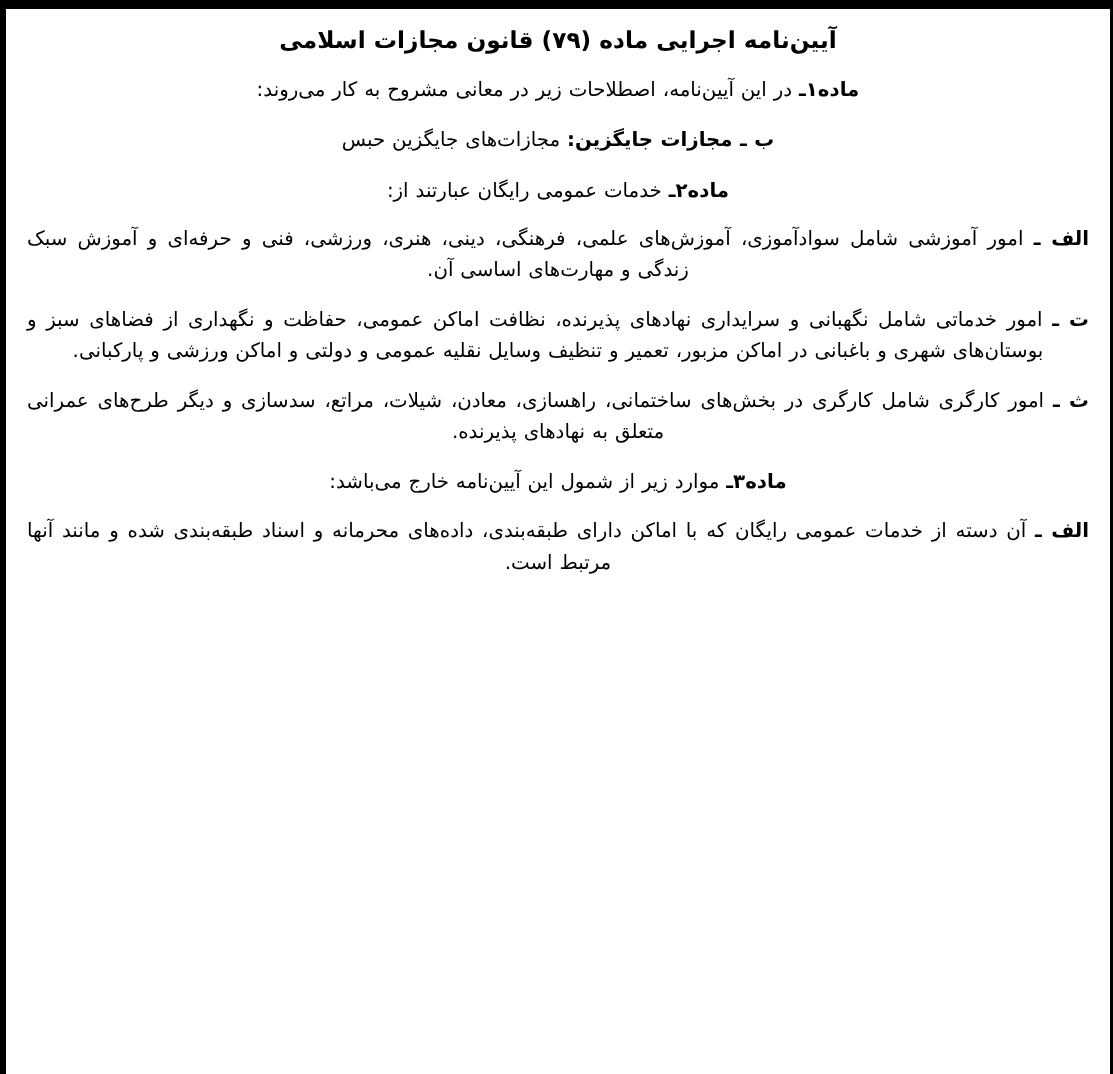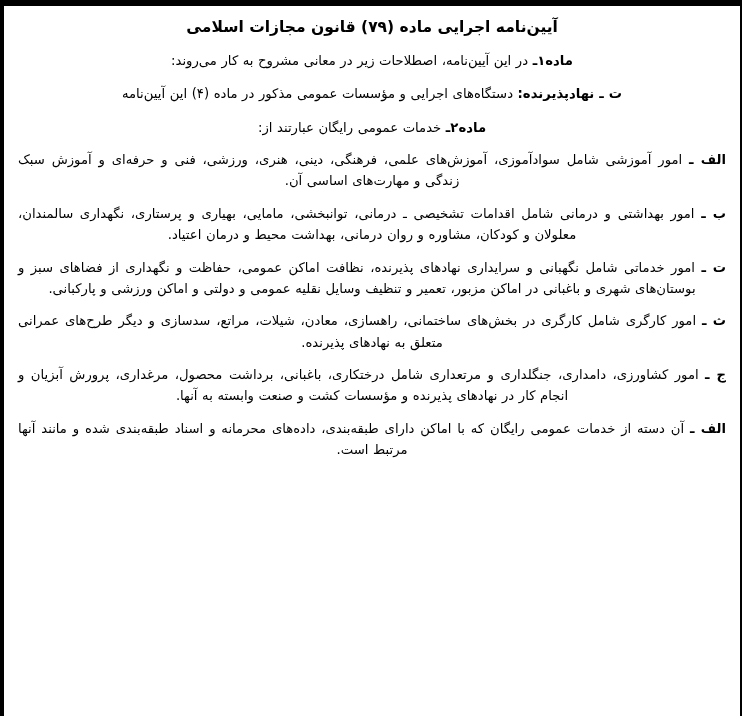--- a/index.html
+++ b/index.html
@@ -64,22 +64,21 @@
   }
 </style>
 </head>
 <body>
 
 <div id="page">
   <h1 class="doc-title">آیین‌نامه اجرایی ماده (۷۹) قانون مجازات اسلامی</h1>
 
   <div id="body-text">
       <div class="para short"><span class="lbl">ماده۱ـ</span><span class="txt"> در این آیین‌نامه، اصطلاحات زیر در معانی مشروح به کار می‌روند:</span></div>
-      <div class="para short"><span class="lbl">ت ـ نهادپذیرنده:</span><span class="txt"> دستگاه‌های اجرایی و مؤسسات عمومی مذکور در ماده (۴) این آیین‌نامه</span></div>
+      <div class="para short"><span class="lbl">ب ـ مجازات جایگزین:</span><span class="txt"> مجازات‌های جایگزین حبس</span></div>
       <div class="para short"><span class="lbl">ماده۲ـ</span><span class="txt"> خدمات عمومی رایگان عبارتند از:</span></div>
       <div class="para multi"><span class="lbl">الف ـ</span><span class="txt"> امور آموزشی شامل سوادآموزی، آموزش‌های علمی، فرهنگی، دینی، هنری، ورزشی، فنی و حرفه‌ای و آموزش سبک زندگی و مهارت‌های اساسی آن.</span></div>
-      <div class="para multi"><span class="lbl">ب ـ</span><span class="txt"> امور بهداشتی و درمانی شامل اقدامات تشخیصی ـ درمانی، توانبخشی، مامایی، بهیاری و پرستاری، نگهداری سالمندان، معلولان و کودکان، مشاوره و روان درمانی، بهداشت محیط و درمان اعتیاد.</span></div>
       <div class="para multi"><span class="lbl">ت ـ</span><span class="txt"> امور خدماتی شامل نگهبانی و سرایداری نهادهای پذیرنده، نظافت اماکن عمومی، حفاظت و نگهداری از فضاهای سبز و بوستان‌های شهری و باغبانی در اماکن مزبور، تعمیر و تنظیف وسایل نقلیه عمومی و دولتی و اماکن ورزشی و پارکبانی.</span></div>
       <div class="para multi"><span class="lbl">ث ـ</span><span class="txt"> امور کارگری شامل کارگری در بخش‌های ساختمانی، راهسازی، معادن، شیلات، مراتع، سدسازی و دیگر طرح‌های عمرانی متعلق به نهادهای پذیرنده.</span></div>
-      <div class="para multi"><span class="lbl">ج ـ</span><span class="txt"> امور کشاورزی، دامداری، جنگلداری و مرتعداری شامل درختکاری، باغبانی، برداشت محصول، مرغداری، پرورش آبزیان و انجام کار در نهادهای پذیرنده و مؤسسات کشت و صنعت وابسته به آنها.</span></div>
+      <div class="para short"><span class="lbl">ماده۳ـ</span><span class="txt"> موارد زیر از شمول این آیین‌نامه خارج می‌باشد:</span></div>
       <div class="para multi"><span class="lbl">الف ـ</span><span class="txt"> آن دسته از خدمات عمومی رایگان که با اماکن دارای طبقه‌بندی، داده‌های محرمانه و اسناد طبقه‌بندی شده و مانند آنها مرتبط است.</span></div>
     </div>
 </div>
 
 </body></html>

